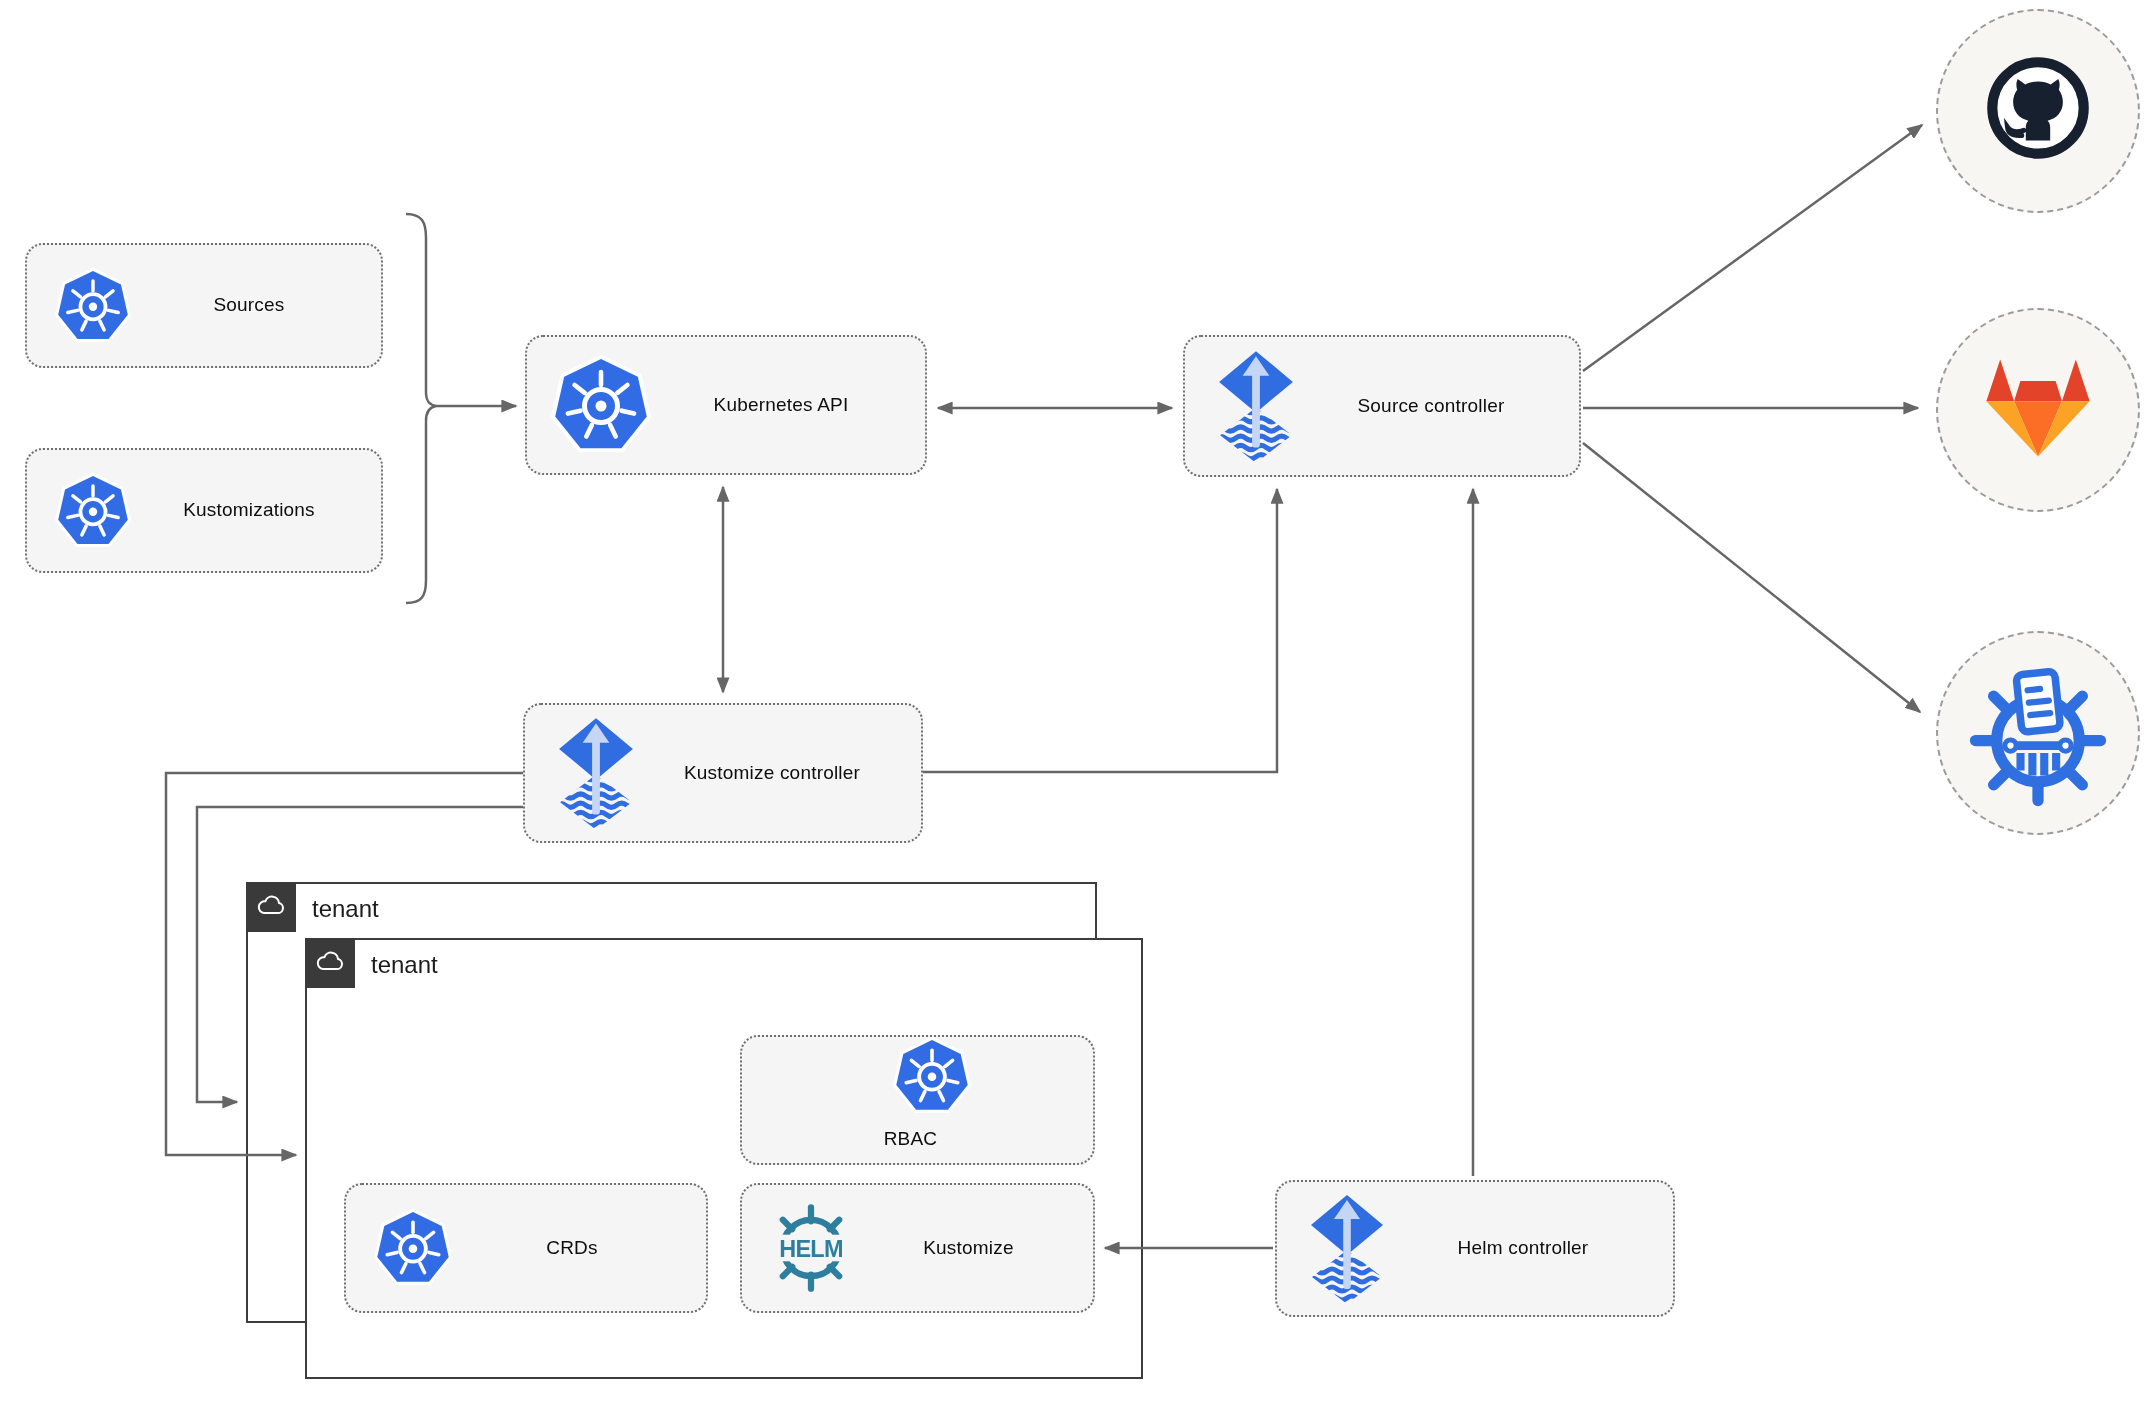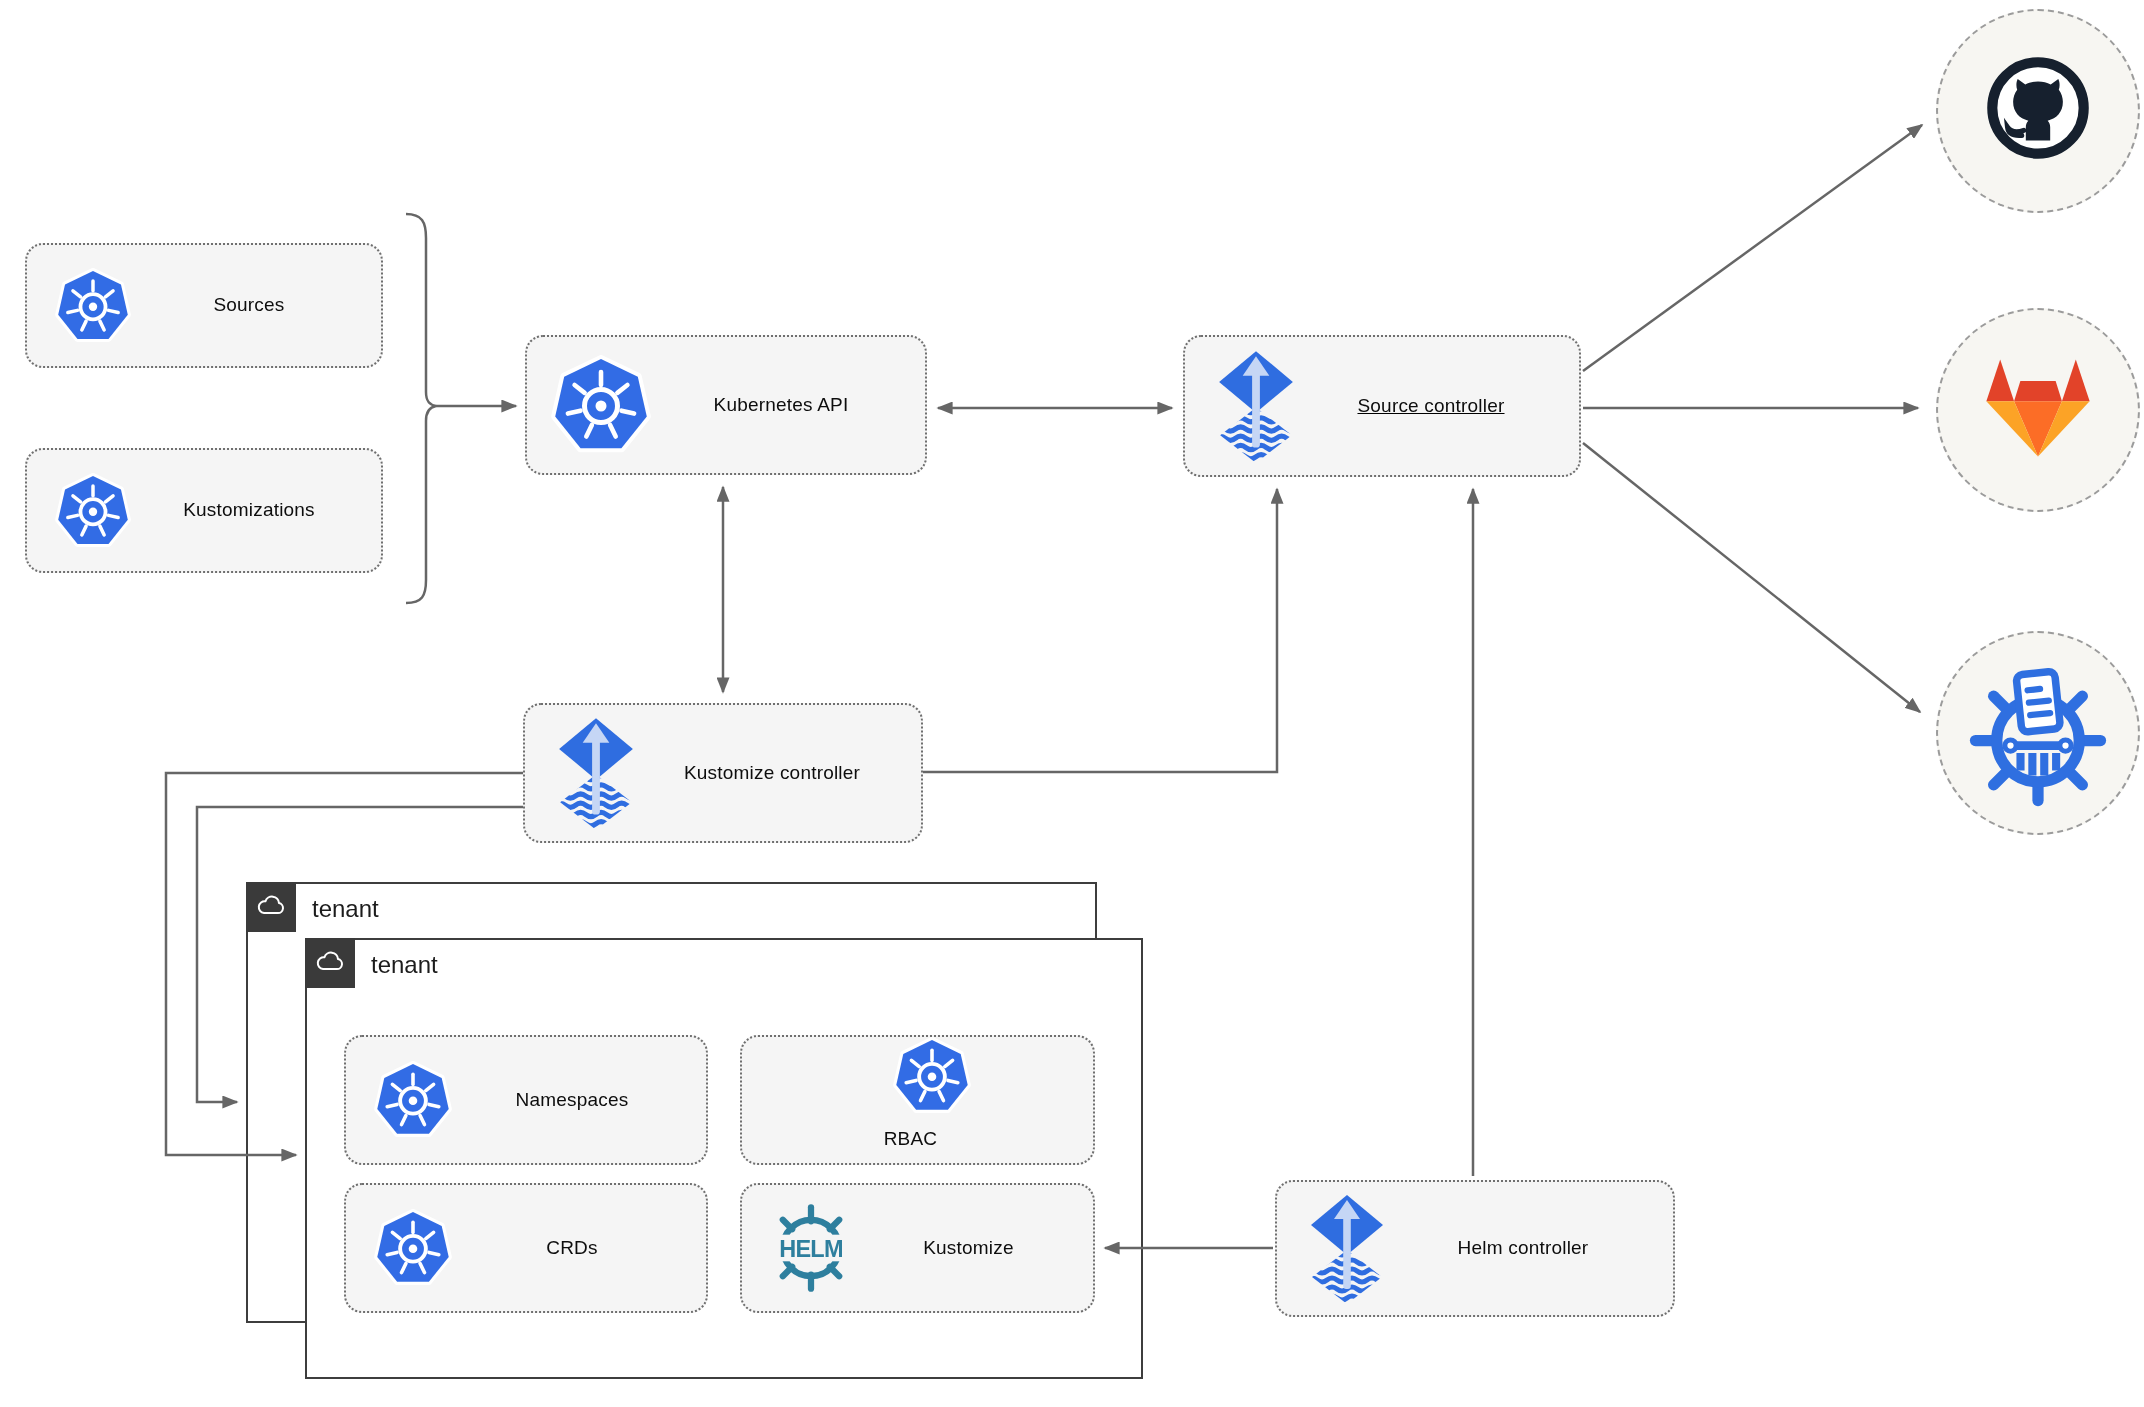--- a/index.html
+++ b/index.html
@@ -113,30 +113,20 @@
   </div>
 
   <div class="tenant front">
     <div class="badge">
       <svg width="32" height="32">
           <use href="#sym-cloud"></use>
         </svg>
     </div>
     <span class="tenant-label">tenant</span>
 
-    <div class="node" style="left:37px;top:95px;width:364px;height:130px;">
-      <span class="icon" style="margin-left:28px;">
-        <svg width="78" height="78">
-            <use href="#sym-k8s"></use>
-          </svg>
-        </span>
-      <span class="labelwrap">
-          <span class="label">Namespaces</span>
-        </span>
-    </div>
     <div class="node" style="left:433px;top:95px;width:355px;height:130px;flex-direction:column;">
       <span class="icon" style="margin-left:28px;">
         <svg width="78" height="78">
             <use href="#sym-k8s"></use>
           </svg>
         </span>
       <span class="labelwrap">
           <span class="label">RBAC</span>
         </span>
     </div>
@@ -188,21 +178,21 @@
     <span class="icon" style="margin-left:24px;">
       <svg width="100" height="100">
           <use href="#sym-k8s"></use>
         </svg>
       </span>
     <span class="labelwrap">
         <span class="label">Kubernetes API</span>
       </span>
   </div>
 
-  <div class="node controller" style="left:1183px;top:335px;width:398px;height:142px;text-decoration:underline;">
+  <div class="node controller" style="left:1183px;top:335px;width:398px;height:142px;">
     <span class="icon" style="margin-left:30px;">
       <svg width="82" height="115" viewBox="0 0 80 112">
           <use href="#sym-flux"></use>
         </svg>
       </span>
     <span class="labelwrap">
         <span class="label">Source controller</span>
       </span>
   </div>
 

